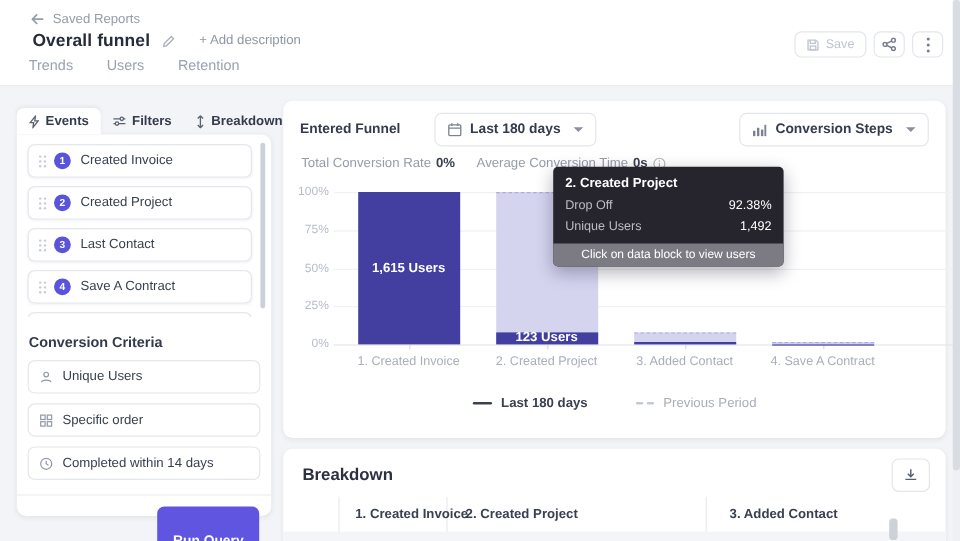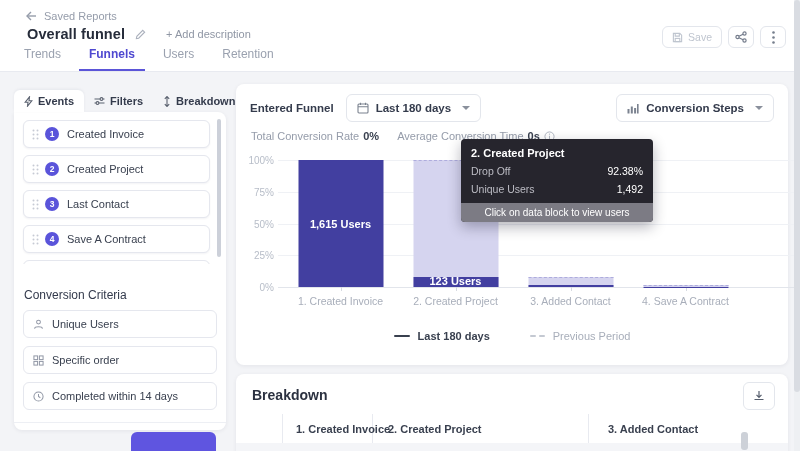--- a/index.html
+++ b/index.html
@@ -29,30 +29,30 @@
   .qp-tab { display:flex; align-items:center; gap:5px; font-size:11px; font-weight:600; color:#343b4c; padding:5px 10px; cursor:pointer; border-radius:6px 6px 0 0; }
   .qp-tab.active { background:#fff; box-shadow:0 -1px 3px rgba(25,30,60,.06); }
   .qp-tab .ticon { color:#5b6270; display:flex; }
   .qp-card { left:14px; top:112px; width:212px; height:318px; border-top-left-radius:0; }
   .event-list { position:relative; height:152px; overflow:hidden; padding:8px 16px 0 9px; }
   .scroll-thumb { position:absolute; right:5px; top:7px; width:4px; height:138px; background:#ccd0d9; border-radius:2px; cursor:pointer; }
   .event-item { display:flex; align-items:center; height:28px; border:1px solid #e5e7ee; border-radius:6px; background:#fff; box-shadow:0 1px 2px rgba(20,25,50,.05); margin-bottom:7px; padding:0 8px; cursor:grab; }
   .drag { color:#c6cad4; margin-right:6px; display:flex; cursor:grab; }
   .step-badge { width:14px; height:14px; border-radius:50%; background:#5a54da; color:#fff; font-size:8.5px; font-weight:700; display:flex; align-items:center; justify-content:center; margin-right:8px; flex:none; }
   .event-label { font-size:11px; color:#39404f; }
-  .cc-title { margin:24px 10px 8px; font-size:12px; font-weight:400; color:#333a4c; }
+  .cc-title { margin:14px 10px 8px; font-size:12px; font-weight:700; color:#333a4c; }
   .criteria { margin:0 9px 8px; display:flex; align-items:center; height:28px; border:1px solid #e5e7ee; border-radius:6px; padding:0 9px; cursor:pointer; }
   .criteria .cicon { color:#9298a6; margin-right:8px; display:flex; }
   .criteria span { font-size:11px; color:#39404f; }
   .qp-footer { border-top:1px solid #edeff4; margin-top:12px; padding:9px 10px; display:flex; justify-content:flex-end; }
   .run-query { background:#5f55e0; color:#fff; font-size:11.5px; font-weight:700; border:none; border-radius:6px; padding:23px 13px; cursor:pointer; }
 
   
   .funnel-card { left:236px; top:84px; width:552px; height:281px; }
-  .fc-head { position:absolute; left:14px; right:14px; top:10px; display:flex; align-items:center; }
+  .fc-head { position:absolute; left:14px; right:14px; top:10px; display:flex; align-items:center;gap:16px; }
   .fc-label { font-size:11.5px; font-weight:700; color:#343b4c; margin-right:12px; }
   .dropdown { display:flex; align-items:center; gap:7px; border:1px solid #e3e6ec; border-radius:6px; height:28px; padding:0 10px; font-size:11.5px; font-weight:700; color:#343b4c; cursor:pointer; background:#fff; }
   .dropdown .dicon { color:#7b828f; display:flex; }
   .caret { width:0; height:0; border-left:4px solid transparent; border-right:4px solid transparent; border-top:4px solid #8a909c; margin-left:4px; }
   .fc-head .spacer { flex:1; }
   .stats-row { position:absolute; left:15px; top:46px; font-size:11px; color:#959caa; display:flex; align-items:center; gap:4px; }
   .stats-row b { color:#39404f; }
   .stats-gap { width:10px; }
   .info-i { color:#aab0bc; display:flex; cursor:pointer; }
 
@@ -146,21 +146,20 @@
       <div class="btn icon-only">
         <svg width="3" height="13" viewBox="0 0 3 13" fill="currentColor">
             <circle cx="1.5" cy="1.5" r="1.3"></circle>
             <circle cx="1.5" cy="6.5" r="1.3"></circle>
             <circle cx="1.5" cy="11.5" r="1.3"></circle>
           </svg>
       </div>
     </div>
     <div class="nav-tabs">
       <div class="nav-tab">Trends</div>
-      <div class="nav-tab active">Funnels</div>
       <div class="nav-tab">Users</div>
       <div class="nav-tab">Retention</div>
     </div>
   </div>
 
   <div class="qp-tabs">
     <div class="qp-tab active">
       <span class="ticon">
         <svg width="9" height="11" viewBox="0 0 9 11" fill="none" stroke="currentColor" stroke-width="1.1">
             <path d="M5.5 0.8 L1.2 6.2 H4 L3.5 10.2 L7.8 4.8 H5 Z"></path>

